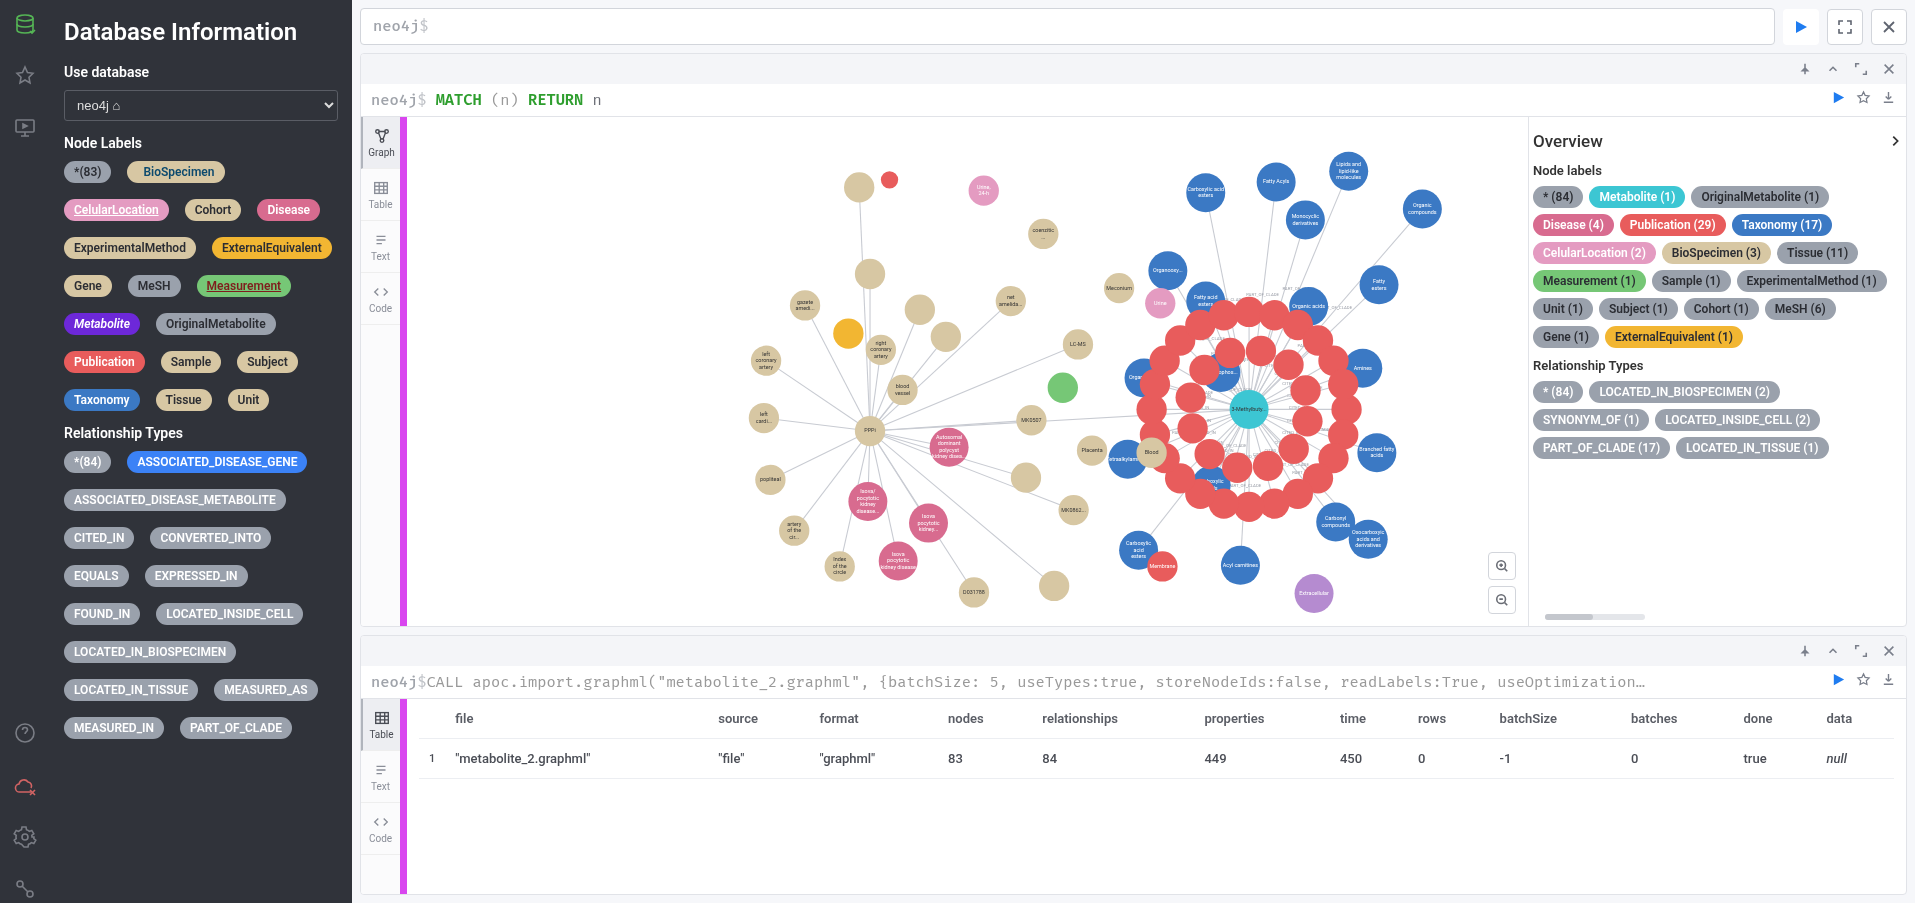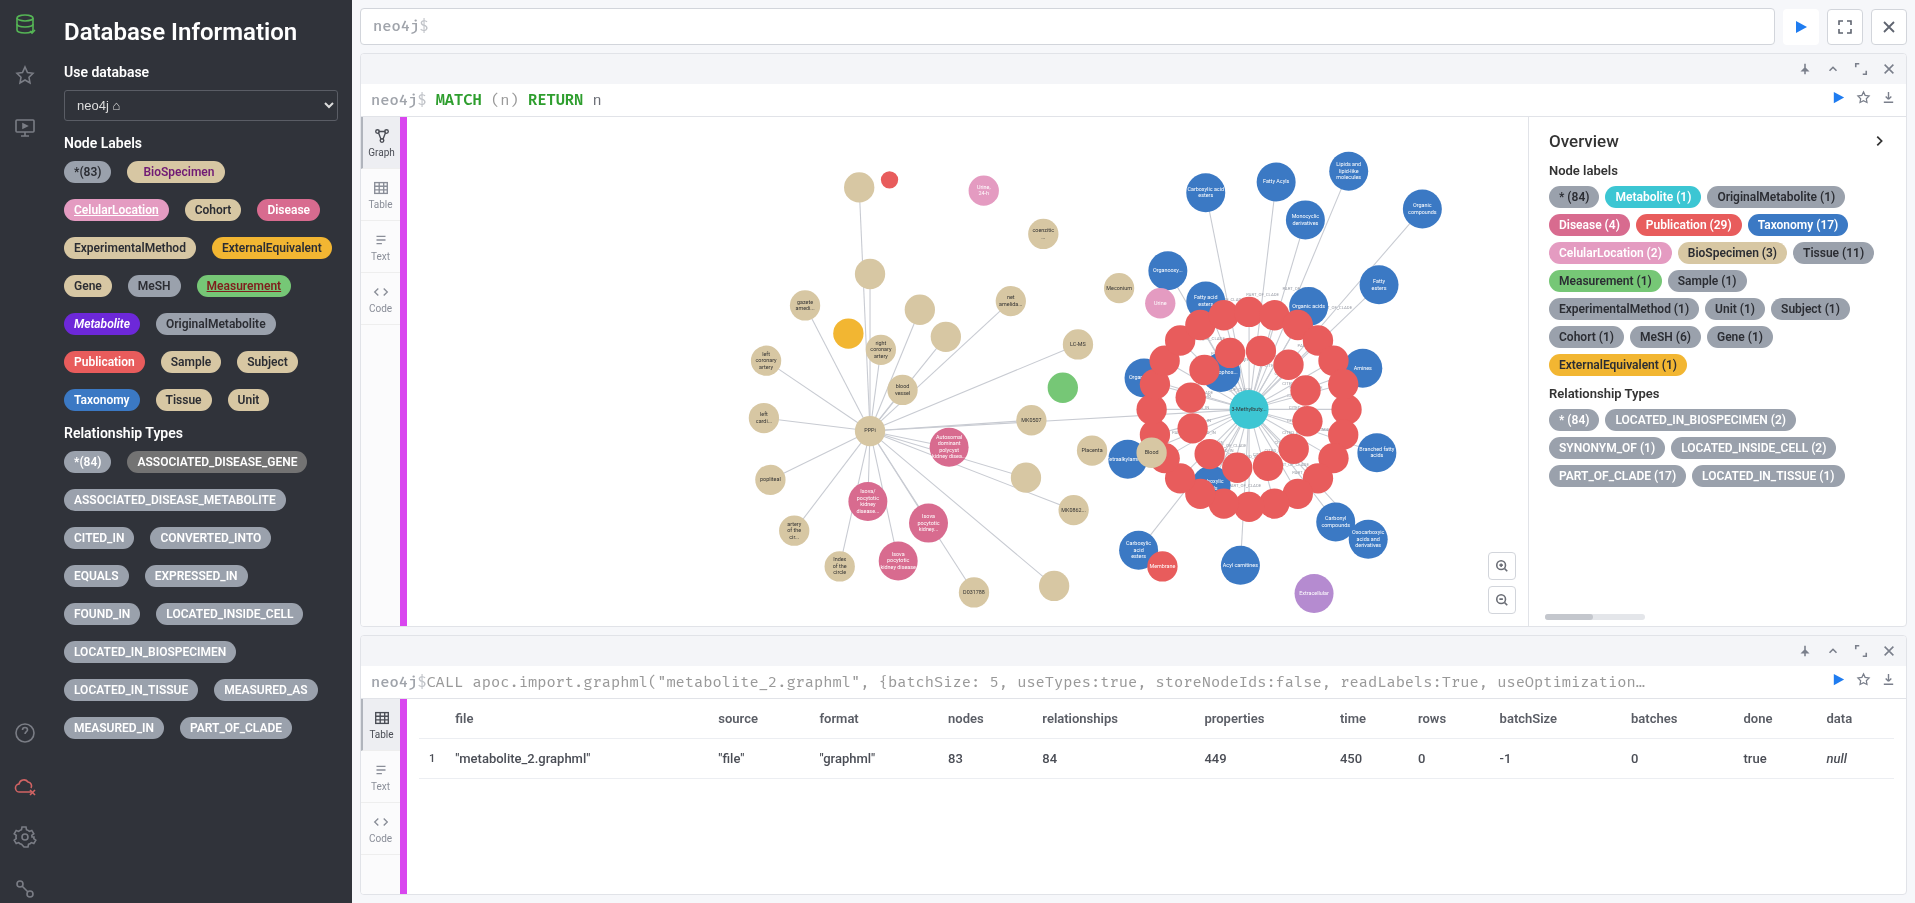--- a/index.html
+++ b/index.html
@@ -184,21 +184,21 @@
   .zoom-controls .zb {
     width:28px; height:28px; border:1px solid #d2d5db; border-radius:4px; background:#fff;
     display:inline-flex; align-items:center; justify-content:center; cursor:pointer; color:#6a6d75;
   }
   .zoom-controls .zb svg { width:14px; height:14px; fill:none; stroke:currentColor; stroke-width:1.8;}
 
   
   .overview {
     width: 378px;
     border-left: 1px solid #e1e3e8;
-    padding: 14px 20px;
+    padding: 14px 4px;
     overflow-y: auto;
     position: relative;
   }
   .overview h3 { font-size:17px; font-weight:500; margin-bottom:12px; display:flex; align-items:center; justify-content:space-between;}
   .overview h4 { font-size:13px; font-weight:600; margin: 10px 0 8px;}
   .overview .pill-wrap { gap:6px; }
   .overview .ov-scroll {
     position:absolute; left:16px; bottom:6px; width:100px; height:6px; background:#e4e6ea; border-radius:3px;
   }
   .overview .ov-scroll::after {
@@ -305,42 +305,42 @@
 
 <div class="sidebar">
   <h1>Database Information</h1>
   <h2>Use database</h2>
   <select class="db-select">
     <option>neo4j ⌂</option>
   </select>
   <h2>Node Labels</h2>
   <div class="pill-wrap" id="sb-labels">
       <span class="pill" style="background: rgb(154, 161, 172); color: rgb(43, 45, 51);">*(83)</span>
-      <span class="pill" style="background: rgb(215, 199, 163); color: #701a75; padding-left: 16px;">BioSpecimen</span>
+      <span class="pill" style="background: rgb(215, 199, 163); color: #0c4a6e; padding-left: 16px;">BioSpecimen</span>
       <span class="pill" style="background: rgb(228, 155, 193); color: rgb(255, 255, 255); text-decoration: underline;">CelularLocation</span>
       <span class="pill" style="background: rgb(215, 199, 163); color: rgb(43, 45, 51);">Cohort</span>
       <span class="pill" style="background: rgb(216, 107, 143); color: rgb(255, 255, 255);">Disease</span>
       <span class="pill" style="background: rgb(215, 199, 163); color: rgb(43, 45, 51);">ExperimentalMethod</span>
       <span class="pill" style="background: rgb(242, 182, 50); color: rgb(43, 45, 51);">ExternalEquivalent</span>
       <span class="pill" style="background: rgb(215, 199, 163); color: rgb(43, 45, 51);">Gene</span>
       <span class="pill" style="background: rgb(154, 161, 172); color: rgb(43, 45, 51);">MeSH</span>
       <span class="pill" style="background: rgb(118, 199, 118); color: #7f1d1d; text-decoration: underline;">Measurement</span>
       <span class="pill" style="background: #6d28d9; color: rgb(255, 255, 255); font-style: italic;">Metabolite</span>
       <span class="pill" style="background: rgb(154, 161, 172); color: rgb(43, 45, 51);">OriginalMetabolite</span>
       <span class="pill" style="background: rgb(232, 92, 92); color: rgb(255, 255, 255);">Publication</span>
       <span class="pill" style="background: rgb(215, 199, 163); color: rgb(43, 45, 51);">Sample</span>
       <span class="pill" style="background: rgb(215, 199, 163); color: rgb(43, 45, 51);">Subject</span>
       <span class="pill" style="background: rgb(59, 121, 196); color: rgb(255, 255, 255);">Taxonomy</span>
       <span class="pill" style="background: rgb(215, 199, 163); color: rgb(43, 45, 51);">Tissue</span>
       <span class="pill" style="background: rgb(215, 199, 163); color: rgb(43, 45, 51);">Unit</span>
     </div>
   <h2>Relationship Types</h2>
   <div class="pill-wrap" id="sb-rels">
       <span class="pill" style="background: rgb(154, 161, 172); color: rgb(255, 255, 255);">*(84)</span>
-      <span class="pill" style="background: #737373; color: rgb(255, 255, 255);">ASSOCIATED_DISEASE_GENE</span>
+      <span class="pill" style="background: #3b82f6; color: rgb(255, 255, 255);">ASSOCIATED_DISEASE_GENE</span>
       <span class="pill" style="background: rgb(154, 161, 172); color: rgb(255, 255, 255);">ASSOCIATED_DISEASE_METABOLITE</span>
       <span class="pill" style="background: rgb(154, 161, 172); color: rgb(255, 255, 255);">CITED_IN</span>
       <span class="pill" style="background: rgb(154, 161, 172); color: rgb(255, 255, 255);">CONVERTED_INTO</span>
       <span class="pill" style="background: rgb(154, 161, 172); color: rgb(255, 255, 255);">EQUALS</span>
       <span class="pill" style="background: rgb(154, 161, 172); color: rgb(255, 255, 255);">EXPRESSED_IN</span>
       <span class="pill" style="background: rgb(154, 161, 172); color: rgb(255, 255, 255);">FOUND_IN</span>
       <span class="pill" style="background: rgb(154, 161, 172); color: rgb(255, 255, 255);">LOCATED_INSIDE_CELL</span>
       <span class="pill" style="background: rgb(154, 161, 172); color: rgb(255, 255, 255);">LOCATED_IN_BIOSPECIMEN</span>
       <span class="pill" style="background: rgb(154, 161, 172); color: rgb(255, 255, 255);">LOCATED_IN_TISSUE</span>
       <span class="pill" style="background: rgb(154, 161, 172); color: rgb(255, 255, 255);">MEASURED_AS</span>

